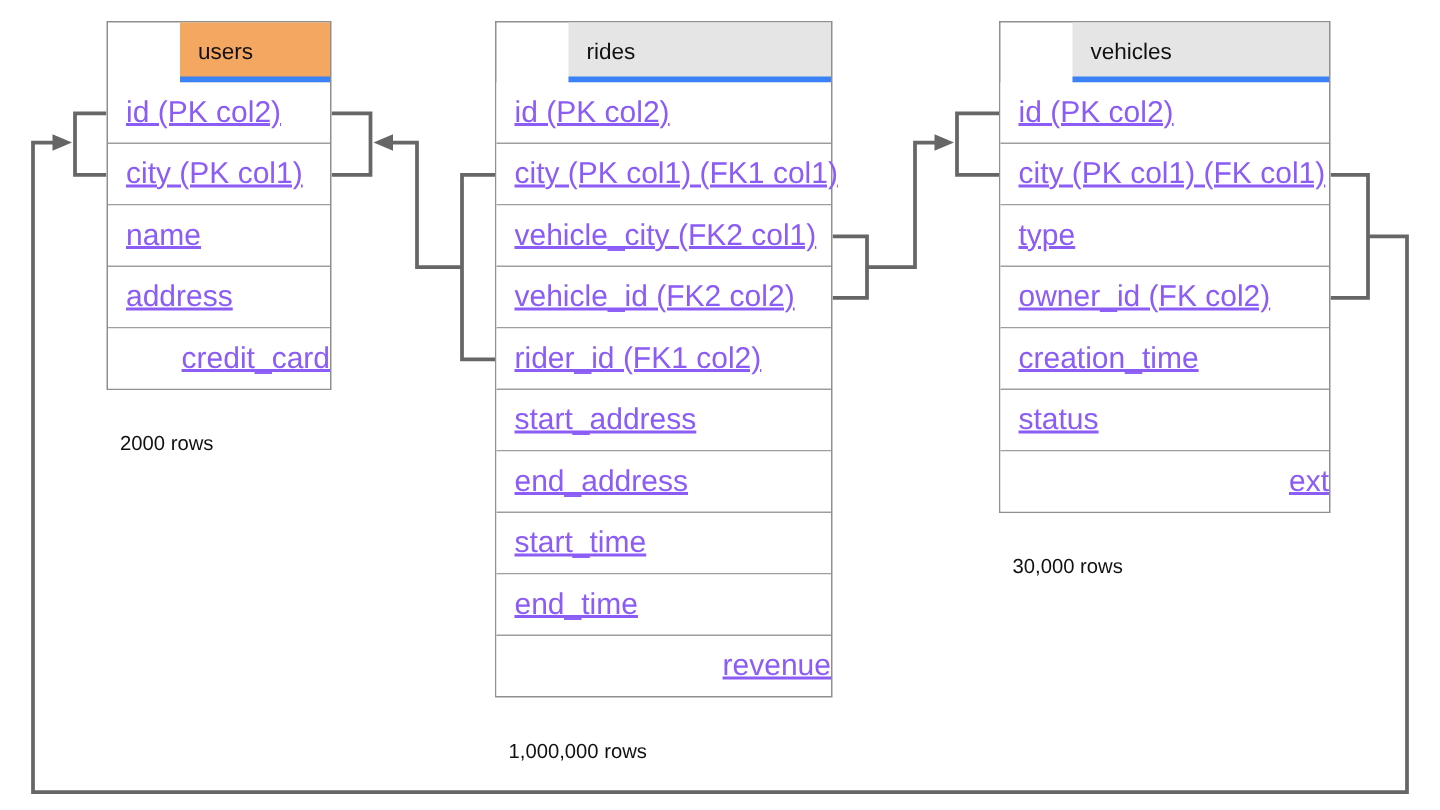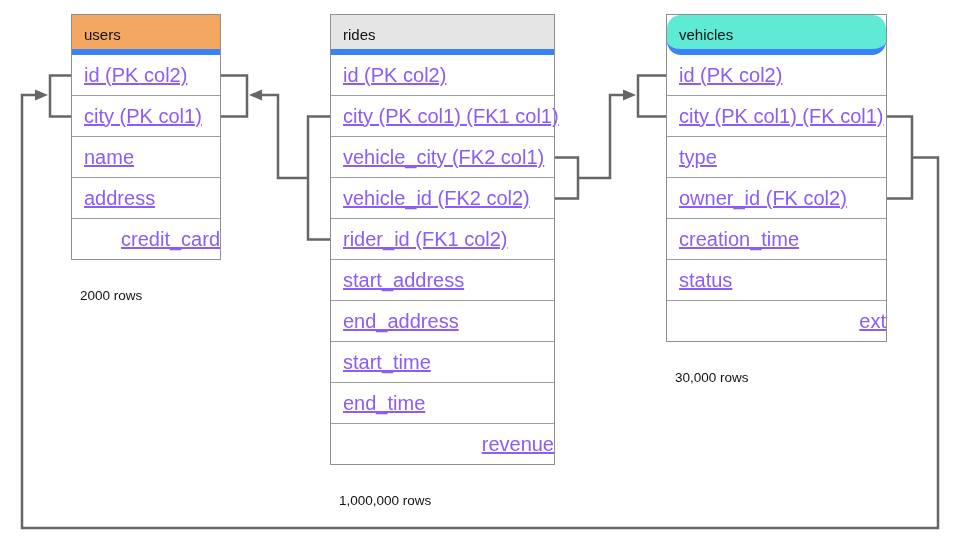--- a/index.html
+++ b/index.html
@@ -16,22 +16,23 @@
     border: 1px solid #8f8f8f;
     background: #ffffff;
     box-sizing: border-box;
   }
   .tbl-header {
     height: 40px;
     line-height: 40px;
     padding-left: 12px;
     font-size: 15px;
     color: #111111;
-    border-bottom: 6px solid #3b82f6;
+    border-bottom: 4px solid #3b82f6;
     box-sizing: border-box;
+    margin-left: 48px;
   }
   .tbl-row {
     height: 41px;
     line-height: 40px;
     padding-left: 12px;
     font-size: 20px;
     color: #8b5cf6;
     border-bottom: 1px solid #9e9e9e;
     box-sizing: border-box;
     background: #ffffff;
@@ -118,21 +119,21 @@
           <div class="tbl-row">start_time</div>
           <div class="tbl-row">end_time</div>
           <div class="tbl-row">revenue</div>
         </div>
     </div>
     <div class="tbl-count">1,000,000 rows</div>
   </div>
 
   <div class="tbl-wrap" style="left:666px; top:14px; width:221px;">
     <div class="tbl-box">
-      <div class="tbl-header" style="background: #5eead4; border-radius: 14px;">vehicles</div>
+      <div class="tbl-header" style="background: #e5e5e5;">vehicles</div>
       <div class="tbl-body">
           <div class="tbl-row">id (PK col2)</div>
           <div class="tbl-row">city (PK col1) (FK col1)</div>
           <div class="tbl-row">type</div>
           <div class="tbl-row">owner_id (FK col2)</div>
           <div class="tbl-row">creation_time</div>
           <div class="tbl-row">status</div>
           <div class="tbl-row">ext</div>
         </div>
     </div>

